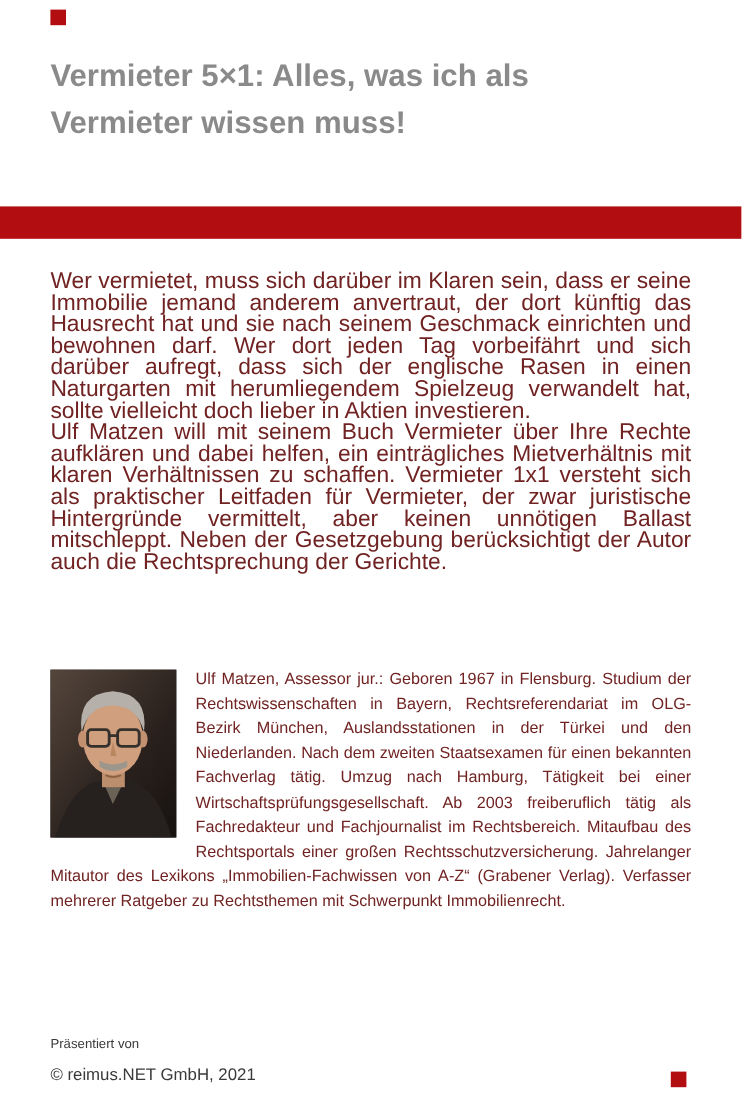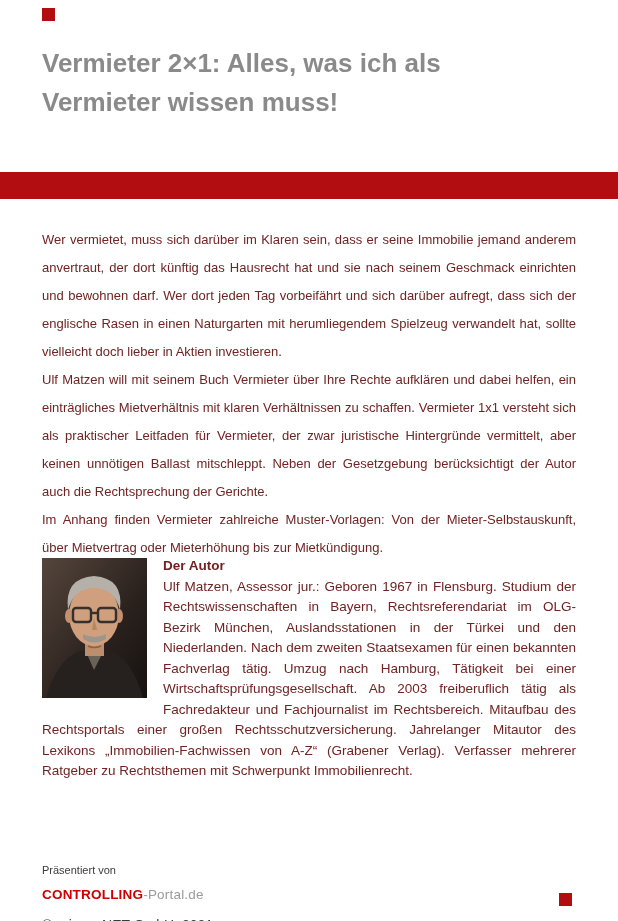--- a/index.html
+++ b/index.html
@@ -27,21 +27,21 @@
     position:absolute;left:42px;top:44px;width:505px;
     font-size:26px;line-height:39px;font-weight:bold;
     color:var(--title-gray);
   }
   .red-band{
     position:absolute;left:0;top:172px;width:618px;height:27px;
     background:var(--accent-red);
   }
   .body-text{
     position:absolute;left:42px;top:226px;width:534px;
-    font-size:13px;line-height:28px;color:var(--body-text);
+    font-size:19px;line-height:18px;color:var(--body-text);
     text-align:justify;
   }
   .body-text p{margin:0;}
   .author-section{
     position:absolute;left:42px;top:556px;width:534px;
     font-size:13.5px;line-height:20.5px;color:var(--body-text);
   }
   .author-photo{
     float:left;width:105px;height:140px;margin:2px 16px 4px 0;
     background:#1d1a18;
@@ -64,28 +64,27 @@
   .brand-gray{color:var(--brand-gray);font-weight:normal;}
   .copyright{font-size:14px;color:var(--footer-text);}
 </style>
 </head>
 <body>
 
 <div class="page">
 
   <div class="corner-square corner-top"></div>
 
-  <h1 class="title">Vermieter 2×1: Alles, was ich als Vermieter wissen muss!</h1>
+  <h1 class="title">Vermieter 5×1: Alles, was ich als Vermieter wissen muss!</h1>
 
   <div class="red-band"></div>
 
   <div class="body-text">
     <p>Wer vermietet, muss sich darüber im Klaren sein, dass er seine Immobilie jemand anderem anvertraut, der dort künftig das Hausrecht hat und sie nach seinem Geschmack einrichten und bewohnen darf. Wer dort jeden Tag vorbeifährt und sich darüber aufregt, dass sich der englische Rasen in einen Naturgarten mit herumliegendem Spielzeug verwandelt hat, sollte vielleicht doch lieber in Aktien investieren.</p>
     <p>Ulf Matzen will mit seinem Buch Vermieter über Ihre Rechte aufklären und dabei helfen, ein einträgliches Mietverhältnis mit klaren Verhältnissen zu schaffen. Vermieter 1x1 versteht sich als praktischer Leitfaden für Vermieter, der zwar juristische Hintergründe vermittelt, aber keinen unnötigen Ballast mitschleppt. Neben der Gesetzgebung berücksichtigt der Autor auch die Rechtsprechung der Gerichte.</p>
-    <p>Im Anhang finden Vermieter zahlreiche Muster-Vorlagen: Von der Mieter-Selbstauskunft, über Mietvertrag oder Mieterhöhung bis zur Mietkündigung.</p>
   </div>
 
   <div class="author-section">
     <div class="author-photo" title="Porträtfoto Ulf Matzen">
       <svg viewBox="0 0 105 140" width="105" height="140">
         <defs>
           <linearGradient id="bg" x1="0" y1="0" x2="1" y2="1">
             <stop offset="0" stop-color="#55463c"></stop>
             <stop offset="0.6" stop-color="#2a211d"></stop>
             <stop offset="1" stop-color="#161210"></stop>
@@ -110,25 +109,23 @@
         <rect x="56" y="50" width="18" height="14" rx="3" fill="none" stroke="#35302c" stroke-width="2.4"></rect>
         <line x1="49" y1="55" x2="56" y2="55" stroke="#35302c" stroke-width="2.4"></line>
 
         <path d="M52 60 L50 72 L55 72 Z" fill="#b9875f"></path>
 
         <path d="M41 76 Q52 82 64 76 L64 81 Q52 88 41 81 Z" fill="#9c968c"></path>
 
         <path d="M46 88 Q52 91 59 88" stroke="#8d6242" stroke-width="1.6" fill="none"></path>
       </svg>
     </div>
-    <h3 class="author-heading">Der Autor</h3>
     <p class="author-bio">Ulf Matzen, Assessor jur.: Geboren 1967 in Flensburg. Studium der Rechtswissenschaften in Bayern, Rechtsreferendariat im OLG-Bezirk München, Auslandsstationen in der Türkei und den Niederlanden. Nach dem zweiten Staatsexamen für einen bekannten Fachverlag tätig. Umzug nach Hamburg, Tätigkeit bei einer Wirtschaftsprüfungsgesellschaft. Ab 2003 freiberuflich tätig als Fachredakteur und Fachjournalist im Rechtsbereich. Mitaufbau des Rechtsportals einer großen Rechtsschutzversicherung. Jahrelanger Mitautor des Lexikons „Immobilien-Fachwissen von A-Z“ (Grabener Verlag). Verfasser mehrerer Ratgeber zu Rechtsthemen mit Schwerpunkt Immobilienrecht.</p>
   </div>
 
   <div class="footer">
     <div class="presented-by">Präsentiert von</div>
-    <div class="brand"><span class="brand-red">CONTROLLING</span><span class="brand-gray">-Portal.de</span></div>
     <div class="copyright">© reimus.NET GmbH, 2021</div>
   </div>
 
   <div class="corner-square corner-bottom"></div>
 
 </div>
 
 </body></html>

